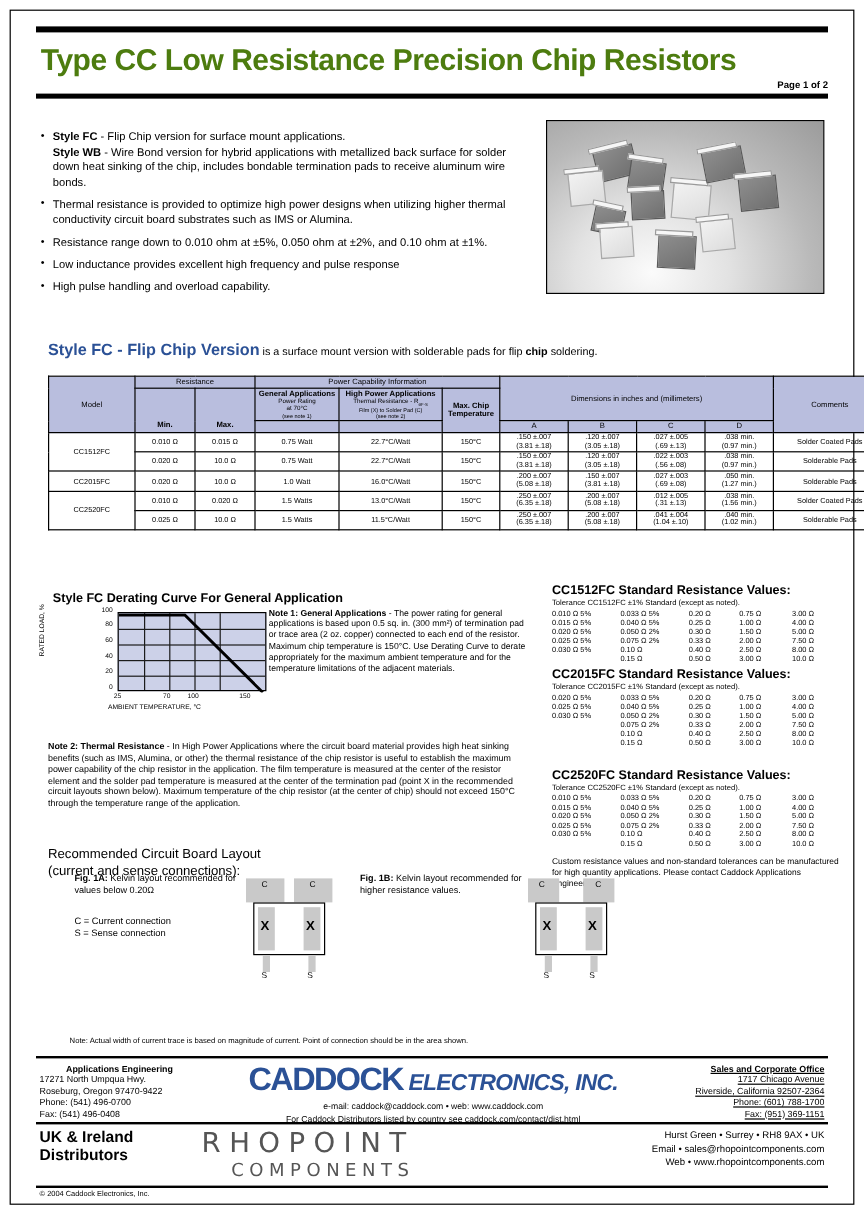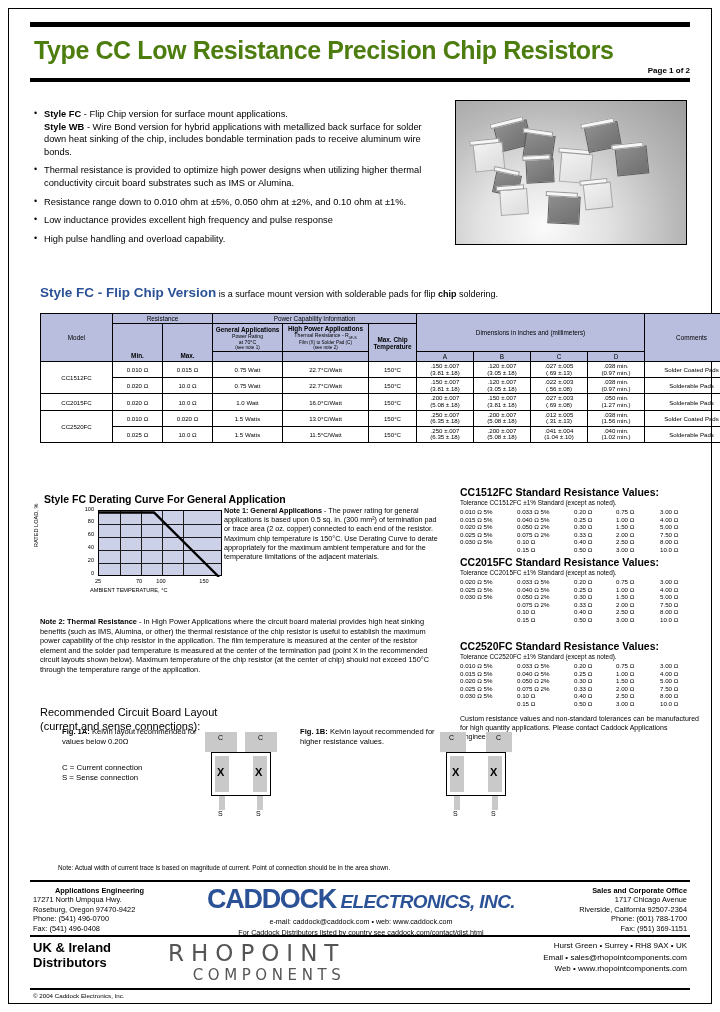--- a/index.html
+++ b/index.html
@@ -167,21 +167,21 @@
 
   .fignote {
     position:absolute; left:58px; top:864px; width:600px;
     font-size:6.4px;
   }
 
   
   .foot-rule1 { position:absolute; left:30px; top:880px; width:660px; height:2px; background:#000; }
   .f-left { position:absolute; left:33px; top:886px; font-size:7.4px; line-height:9.4px; }
   .f-left .b { font-weight:bold;margin-left:22px; }
-  .f-right { position:absolute; right:33px; top:886px; font-size:7.4px; line-height:9.4px; text-align:right; }
+  .f-right { position:absolute; right:33px; top:886px; font-size:7.4px; line-height:9.4px; text-align:right;text-decoration:underline; }
   .f-right .b { font-weight:bold; }
   .caddock {
     position:absolute; left:196px; top:884px; width:330px; text-align:center;
   }
   .caddock .big { font-size:27px; font-weight:bold; color:#2b5196; letter-spacing:-1.3px; display:inline-block;}
   .caddock .ital { font-size:19px; font-weight:bold; font-style:italic; color:#2b5196; letter-spacing:-0.6px;}
   .caddock .cm { font-size:7.2px; margin-top:2px; }
   .foot-rule2 { position:absolute; left:30px; top:935px; width:660px; height:1.5px; background:#000; }
   .uk { position:absolute; left:33px; top:940px; font-size:13px; font-weight:bold; line-height:15px; }
   .rhopoint { position:absolute; left:168px; top:940px;text-align:right; }

